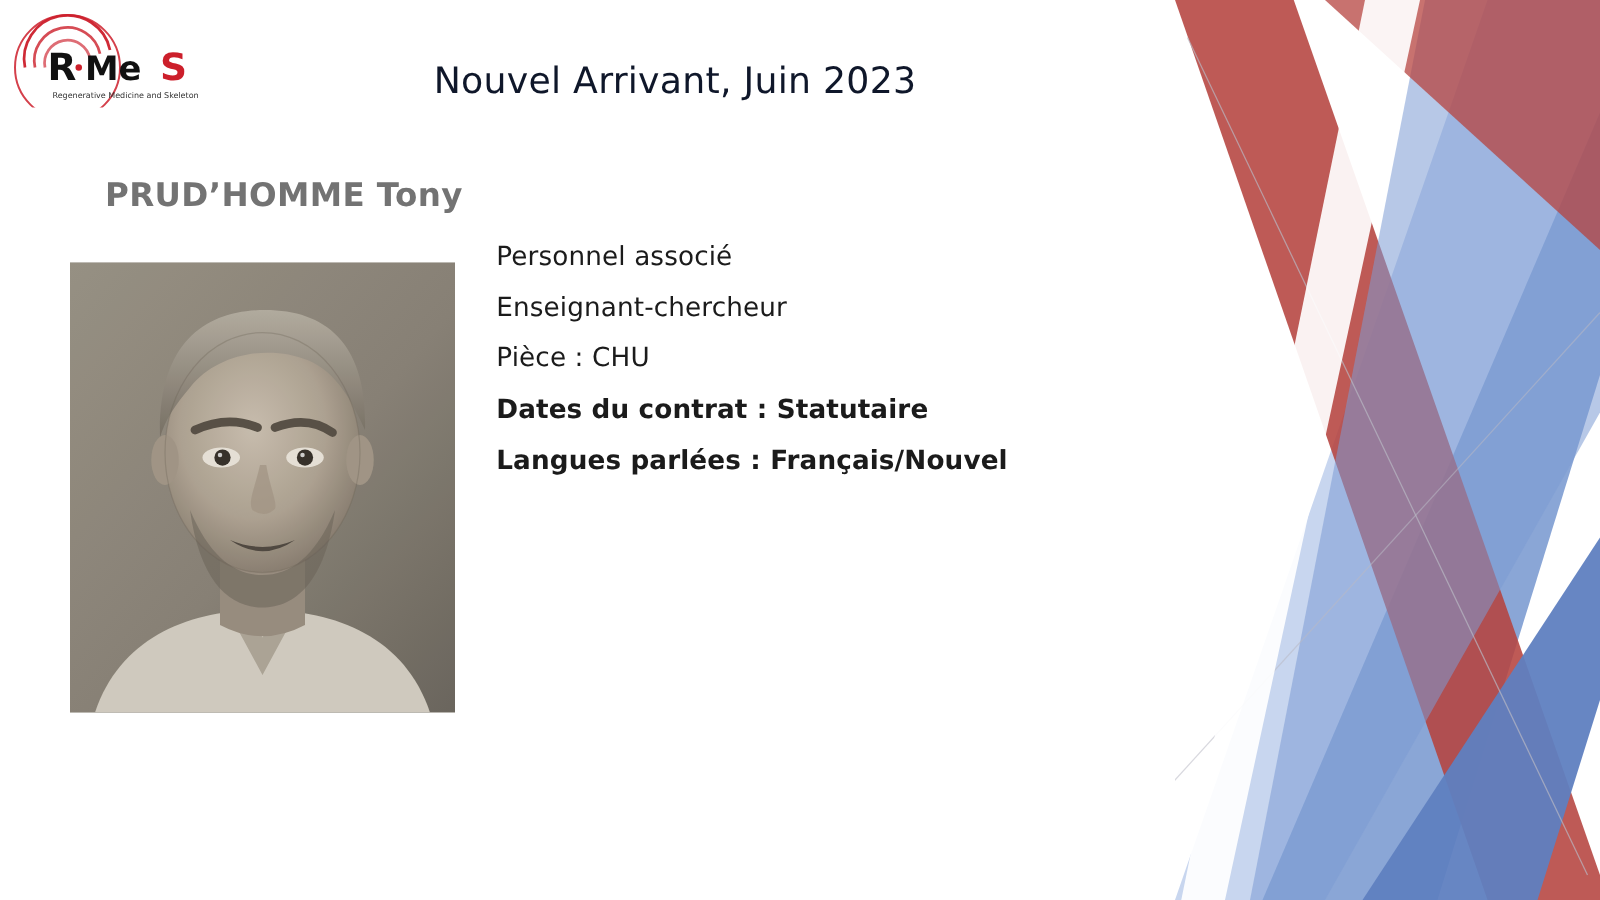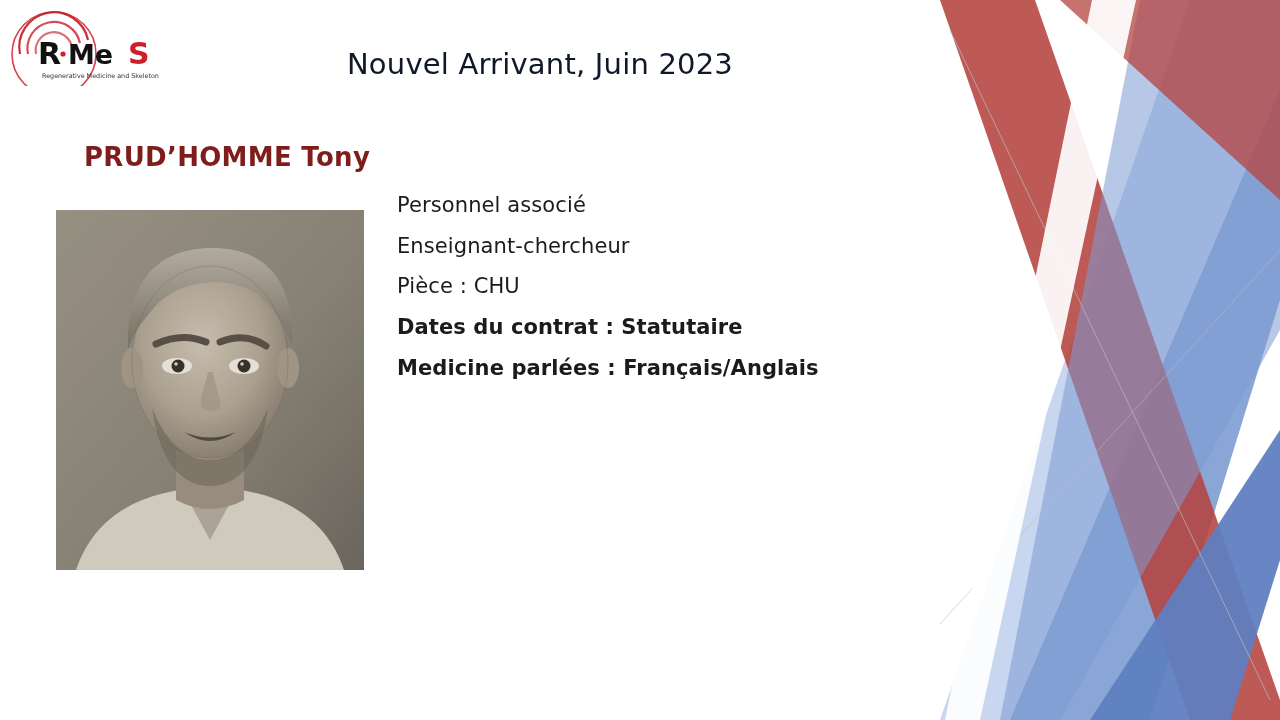--- a/index.html
+++ b/index.html
@@ -59,21 +59,21 @@
   }
 
   
   .person-name {
     position: absolute;
     left: 84px;
     top: 142px;
     font-family: "DejaVu Sans", sans-serif;
     font-size: 26px;
     font-weight: bold;
-    color: #7f1d1d;
+    color: #737373;
     letter-spacing: 0.3px;
   }
 
   
   .portrait {
     position: absolute;
     left: 56px;
     top: 210px;
     width: 308px;
     height: 360px;
@@ -207,16 +207,16 @@
       <ellipse cx="154" cy="152" rx="78" ry="96" fill="none" stroke="#6d6457" stroke-width="1" opacity="0.3"></ellipse>
       <rect x="0" y="0" width="308" height="360" fill="#000000" opacity="0.04"></rect>
     </svg>
   </div>
 
   <div class="info">
     <div class="info-line">Personnel associé</div>
     <div class="info-line">Enseignant-chercheur</div>
     <div class="info-line">Pièce : CHU</div>
     <div class="info-line strong">Dates du contrat : Statutaire</div>
-    <div class="info-line strong">Medicine parlées : Français/Anglais</div>
+    <div class="info-line strong">Langues parlées : Français/Nouvel</div>
   </div>
 
 </div>
 
 </body></html>

